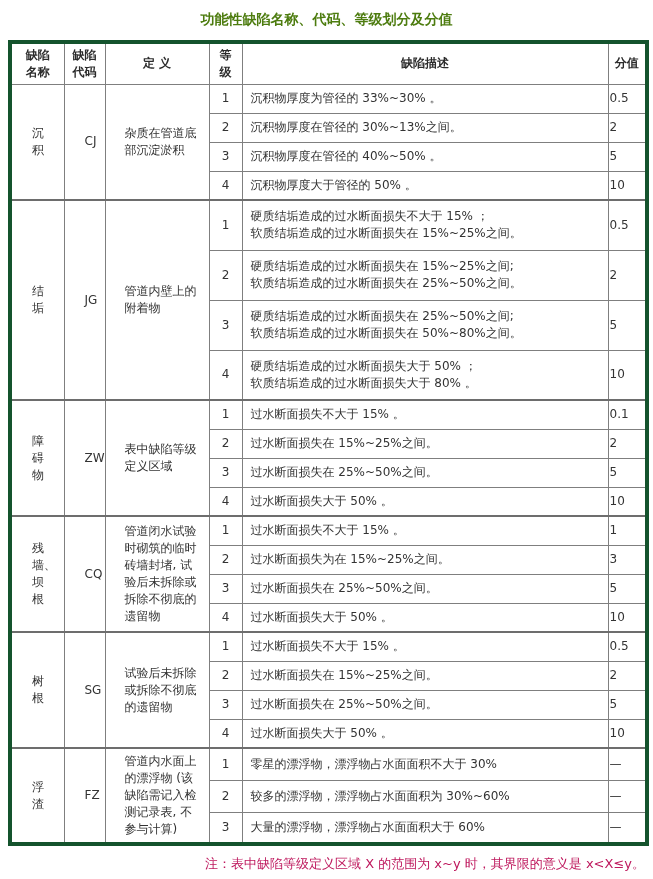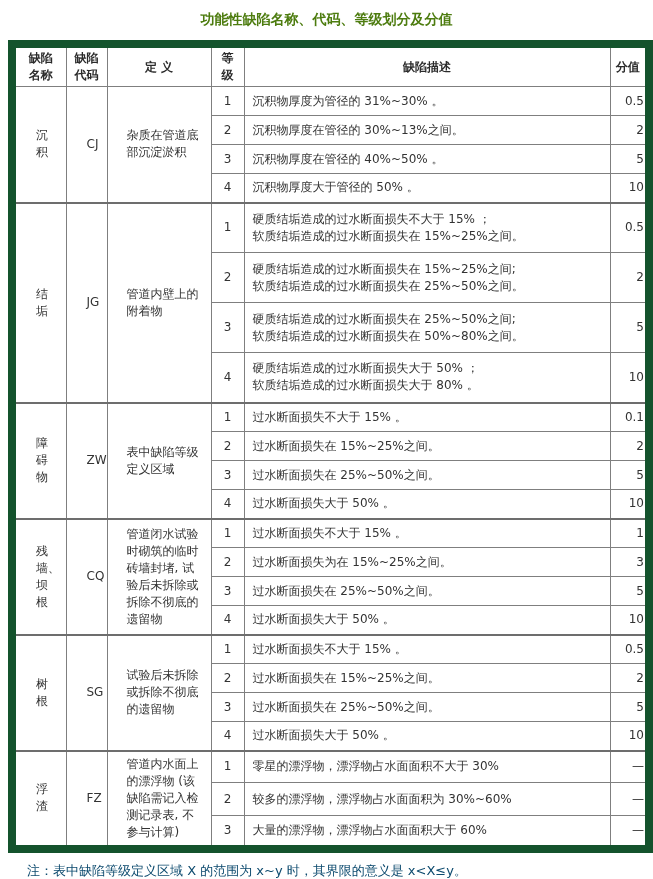--- a/index.html
+++ b/index.html
@@ -18,21 +18,21 @@
     font-size: 14px;
     color: #4d7c0f;
     padding-top: 11px;
     height: 17px;
   }
   table.defect-table {
     border-collapse: collapse;
     table-layout: fixed;
     width: 637px;
     margin: 12px 0 0 8px;
-    border: 8px solid #14532d;
+    border: 4px solid #14532d;
   }
   .defect-table th, .defect-table td {
     border: 1px solid #7f7f7f;
     font-size: 12px;
     line-height: 17px;
     overflow: hidden;
     box-sizing: border-box;
   }
   .defect-table th {
     font-weight: bold;
@@ -59,27 +59,28 @@
     text-align: center;
     vertical-align: middle;
   }
   td.desc-cell {
     text-align: left;
     vertical-align: middle;
     padding: 4px 8px;
     white-space: pre-line;
   }
   td.score-cell {
-    text-align: right;
+    text-align: left;
     vertical-align: middle;
   }
   .footnote {
     font-size: 13px;
-    color: #0c4a6e;
-    margin: 9px 15px 0 27px;
+    color: #be185d;
+    margin: 9px 8px 0 27px;
+    text-align: right;
   }
 </style>
 </head>
 <body>
 
 <div class="page-title">功能性缺陷名称、代码、等级划分及分值</div>
 
 <table class="defect-table">
   <colgroup>
     <col style="width:54px">
@@ -101,21 +102,21 @@
       <th>缺陷描述</th>
       <th>分值</th>
     </tr>
   </thead>
   <tbody id="tbody">
       <tr class="row-single">
         <td class="name-cell" rowspan="4">沉积</td>
         <td class="code-cell" rowspan="4">CJ</td>
         <td class="def-cell" rowspan="4">杂质在管道底部沉淀淤积</td>
         <td class="grade-cell">1</td>
-        <td class="desc-cell">沉积物厚度为管径的 31%~30% 。</td>
+        <td class="desc-cell">沉积物厚度为管径的 33%~30% 。</td>
         <td class="score-cell">0.5</td>
       </tr>
       <tr class="row-single">
         <td class="grade-cell">2</td>
         <td class="desc-cell">沉积物厚度在管径的 30%~13%之间。</td>
         <td class="score-cell">2</td>
       </tr>
       <tr class="row-single">
         <td class="grade-cell">3</td>
         <td class="desc-cell">沉积物厚度在管径的 40%~50% 。</td>

